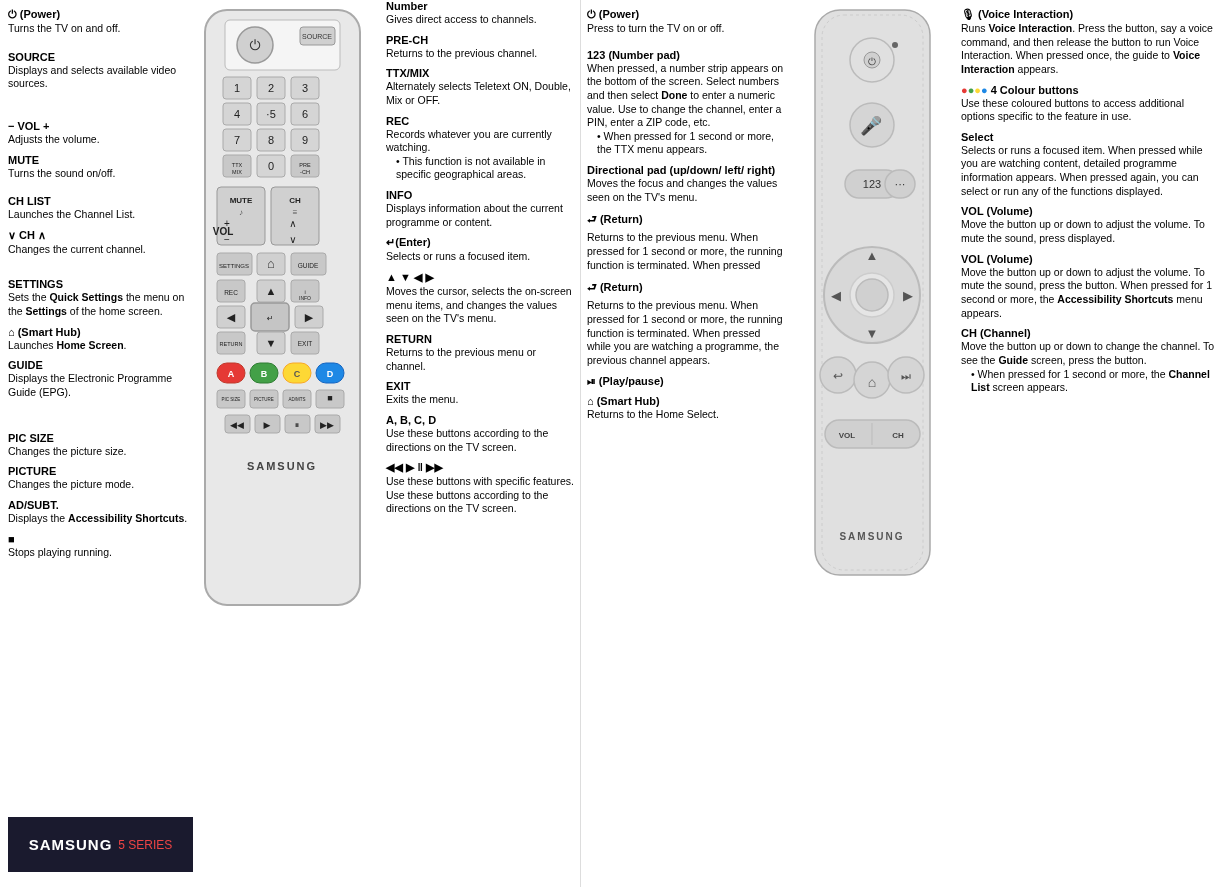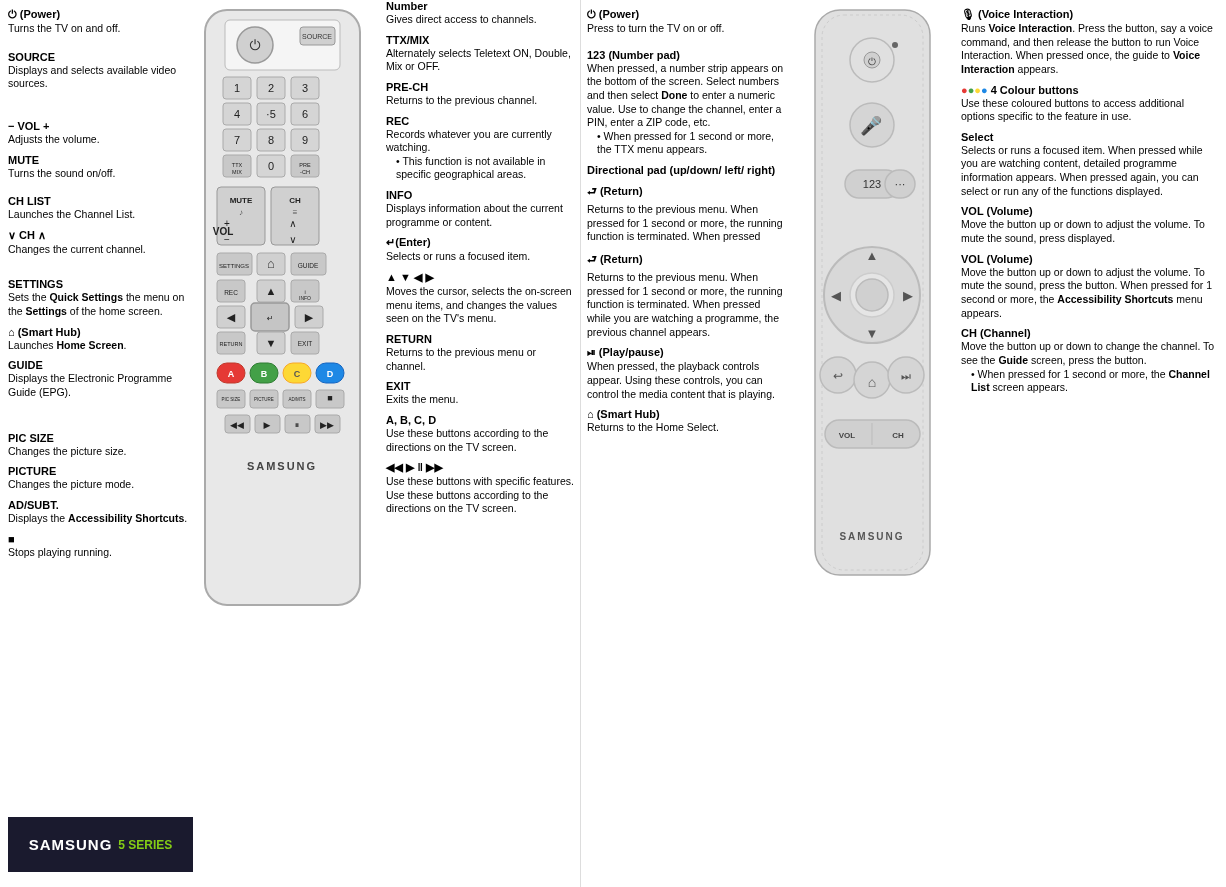--- a/index.html
+++ b/index.html
@@ -132,21 +132,21 @@
       <div class="lbl-title">AD/SUBT.</div>
       <div class="lbl-desc">Displays the <b>Accessibility Shortcuts</b>.</div>
     </div>
     <div class="lbl">
       <div class="lbl-title">■</div>
       <div class="lbl-desc">Stops playing running.</div>
     </div>
 
     <div style="position:absolute; bottom:15px; left:8px; width:185px; height:55px; background:#1a1a2e; display:flex; align-items:center; justify-content:center;">
       <span style="color:#fff; font-size:15px; font-weight:bold; letter-spacing:1px;">SAMSUNG</span>
-      <span style="color:#84cc16; font-size:12px; font-weight:bold; margin-left:6px;">5 SERIES</span>
+      <span style="color:#ef4444; font-size:12px; font-weight:normal; margin-left:6px;">5 SERIES</span>
     </div>
   </div>
 
   <div class="col2">
     <svg class="remote-svg-left" viewBox="0 0 175 610">
 
       <rect x="10" y="5" width="155" height="595" rx="22" ry="22" fill="#e8e8e8" stroke="#aaa" stroke-width="2"></rect>
 
       <rect x="30" y="15" width="115" height="50" rx="5" fill="#f5f5f5" stroke="#bbb" stroke-width="1"></rect>
 
@@ -260,26 +260,26 @@
       <text x="87" y="465" text-anchor="middle" font-size="11" font-weight="bold" fill="#444" letter-spacing="2">SAMSUNG</text>
     </svg>
   </div>
 
   <div class="col3">
     <div class="lbl">
       <div class="lbl-title">Number</div>
       <div class="lbl-desc">Gives direct access to channels.</div>
     </div>
     <div class="lbl">
+      <div class="lbl-title">PRE-CH</div>
+      <div class="lbl-desc">Returns to the previous channel.</div>
+    </div>
+    <div class="lbl">
       <div class="lbl-title">TTX/MIX</div>
       <div class="lbl-desc">Alternately selects Teletext ON, Double, Mix or OFF.</div>
-    </div>
-    <div class="lbl">
-      <div class="lbl-title">PRE-CH</div>
-      <div class="lbl-desc">Returns to the previous channel.</div>
     </div>
     <div class="lbl">
       <div class="lbl-title">REC</div>
       <div class="lbl-desc">Records whatever you are currently watching.</div>
       <div class="lbl-desc bullet">This function is not available in specific geographical areas.</div>
     </div>
     <div class="lbl">
       <div class="lbl-title">INFO</div>
       <div class="lbl-desc">Displays information about the current programme or content.</div>
     </div>
@@ -315,32 +315,32 @@
       <div class="lbl-desc">Press to turn the TV on or off.</div>
     </div>
     <div style="height:6px"></div>
     <div class="lbl">
       <div class="lbl-title">123 (Number pad)</div>
       <div class="lbl-desc">When pressed, a number strip appears on the bottom of the screen. Select numbers and then select <b>Done</b> to enter a numeric value. Use to change the channel, enter a PIN, enter a ZIP code, etc.</div>
       <div class="lbl-desc bullet">When pressed for 1 second or more, the TTX menu appears.</div>
     </div>
     <div class="lbl">
       <div class="lbl-title">Directional pad (up/down/ left/ right)</div>
+      <div class="lbl-desc">Moves the focus and changes the values seen on the TV's menu.</div>
     </div>
     <div class="lbl">
       <div class="lbl-title">⮐ (Return)</div>
       <div class="lbl-desc">Returns to the previous menu. When pressed for 1 second or more, the running function is terminated. When pressed</div>
     </div>
     <div class="lbl">
       <div class="lbl-title">⮐ (Return)</div>
       <div class="lbl-desc">Returns to the previous menu. When pressed for 1 second or more, the running function is terminated. When pressed while you are watching a programme, the previous channel appears.</div>
     </div>
     <div class="lbl">
       <div class="lbl-title">⏯ (Play/pause)</div>
-      <div class="lbl-desc">When pressed, the playback controls appear. Using these controls, you can control the media content that is playing.</div>
     </div>
     <div class="lbl">
       <div class="lbl-title">⌂ (Smart Hub)</div>
       <div class="lbl-desc">Returns to the Home Select.</div>
     </div>
   </div>
 
   <div class="col5">
     <svg class="remote-svg-right" viewBox="0 0 145 600">
 

